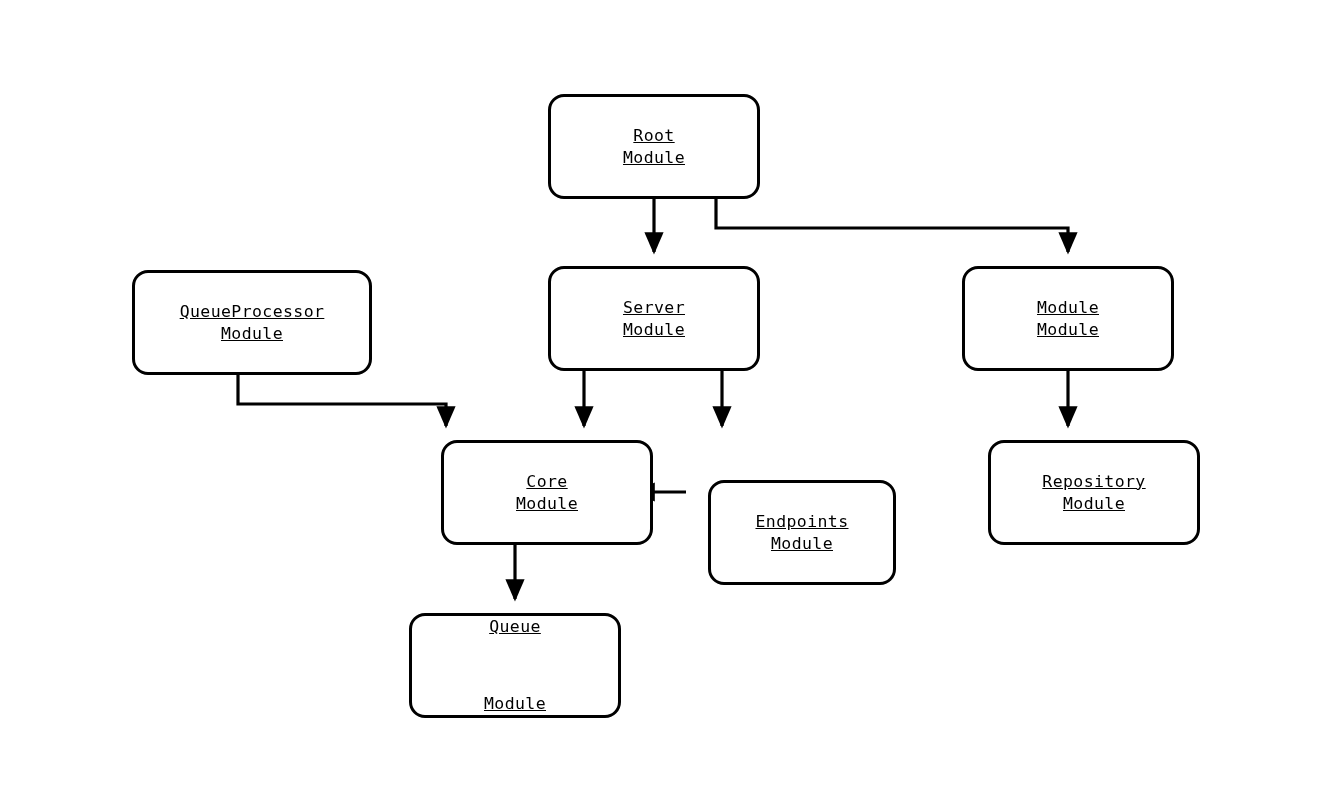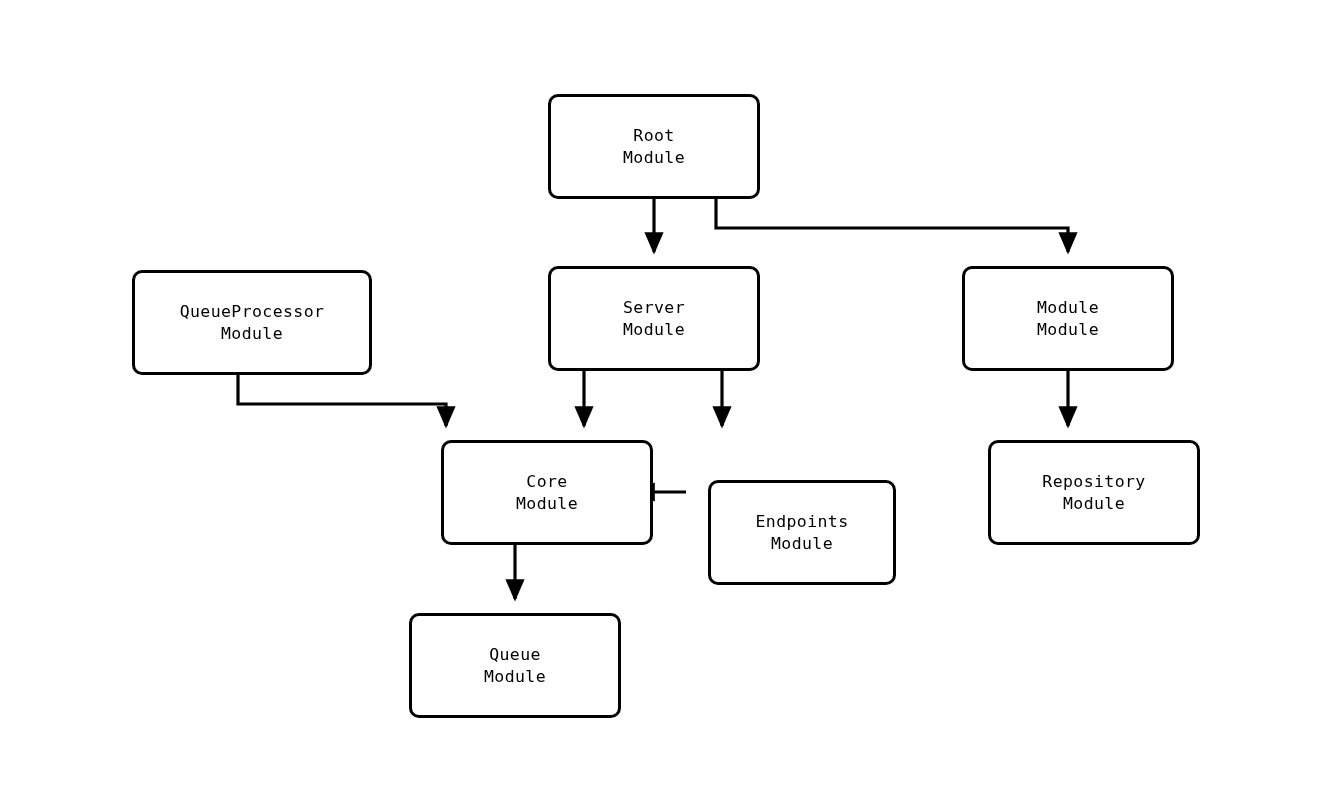--- a/index.html
+++ b/index.html
@@ -19,32 +19,33 @@
     position: absolute;
     left: 0;
     top: 0;
     width: 1337px;
     height: 809px;
   }
   .node {
     position: absolute;
     box-sizing: border-box;
     border: 3px solid #000000;
-    border-radius: 10px;
+    border-radius: 16px;
     background: #ffffff;
     display: flex;
     flex-direction: column;
     align-items: center;
     justify-content: center;
     text-align: center;
     color: #000000;
     font-size: 16.5px;
     line-height: 22px;
     letter-spacing: 0.4px;
     z-index: 2;
+    text-decoration: underline;
   }
   .node-line {
     display: block;
     white-space: pre;
   }
 </style>
 </head>
 <body>
 
 <div id="canvas">
@@ -117,18 +118,18 @@
   <div class="node" style="left:708px; top:440px; width:188px; height:105px;margin-top:40px;">
     <span class="node-line">Endpoints</span>
     <span class="node-line">Module</span>
   </div>
 
   <div class="node" style="left:988px; top:440px; width:212px; height:105px;">
     <span class="node-line">Repository</span>
     <span class="node-line">Module</span>
   </div>
 
-  <div class="node" style="left:409px; top:613px; width:212px; height:105px;">
+  <div class="node" style="left:409px; top:613px; width:212px; height:105px;justify-content:space-between;">
     <span class="node-line">Queue</span>
     <span class="node-line">Module</span>
   </div>
 
 </div>
 
 </body></html>

